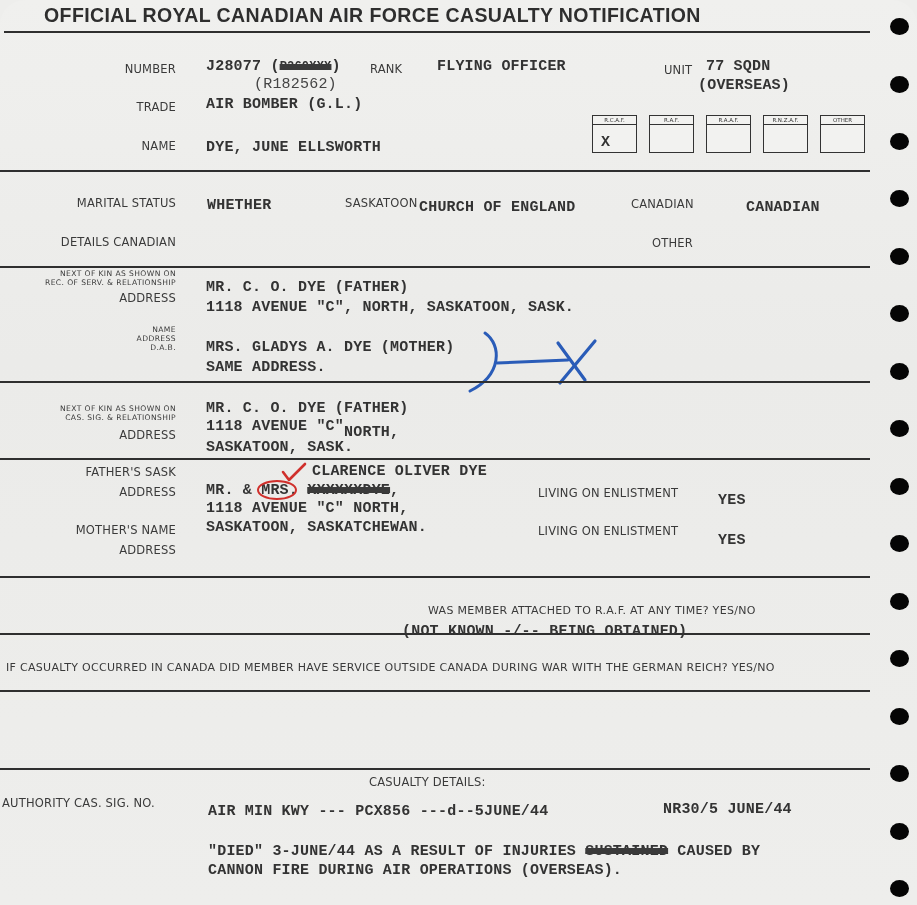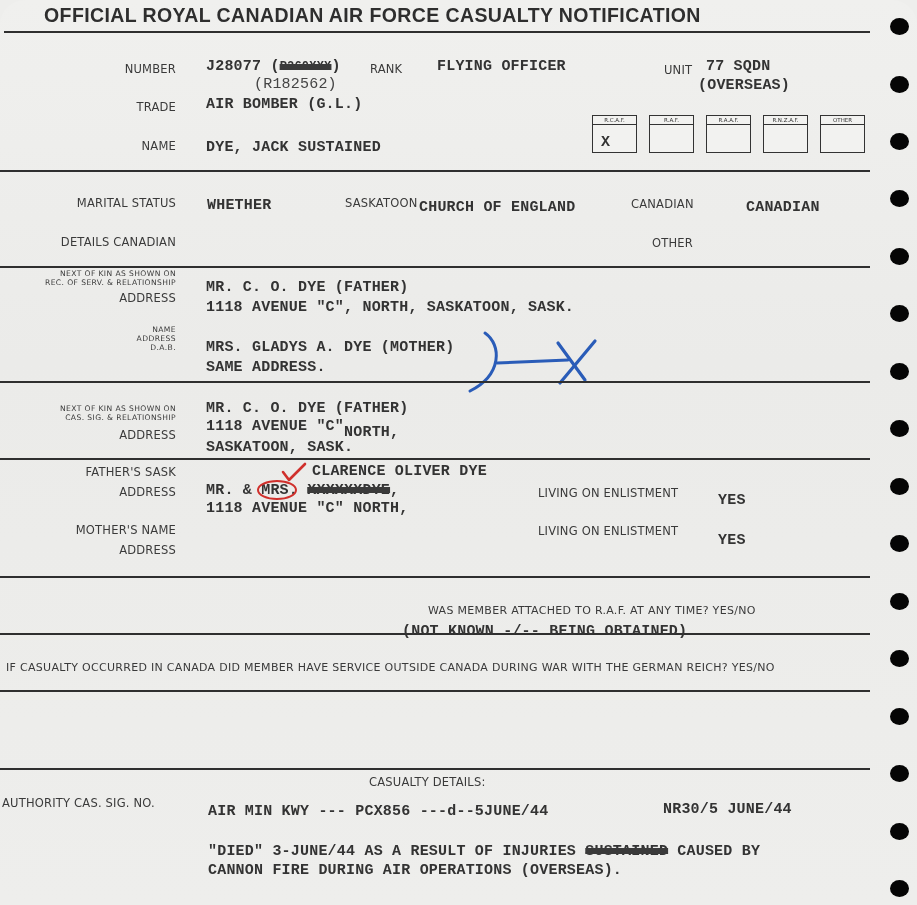--- a/index.html
+++ b/index.html
@@ -99,21 +99,21 @@
   <div class="box" style="left:763px;">
     <div class="bh">R.N.Z.A.F.</div>
     <div class="bv"></div>
   </div>
   <div class="box" style="left:820px;">
     <div class="bh">OTHER</div>
     <div class="bv"></div>
   </div>
 
   <div class="abs lbl right" style="left:60px; width:116px; top:139px;">NAME</div>
-  <div class="abs ty" style="left:206px; top:139px;">DYE, JACK SUSTAINED</div>
+  <div class="abs ty" style="left:206px; top:139px;">DYE, JUNE ELLSWORTH</div>
 
   <div class="hline" style="top:170px;"></div>
 
   <div class="abs lbl right" style="left:20px; width:156px; top:196px;">MARITAL STATUS</div>
   <div class="abs ty" style="left:207px; top:197px;">WHETHER</div>
   <div class="abs lbl" style="left:345px; top:196px;">SASKATOON</div>
   <div class="abs ty" style="left:419px; top:199px;">CHURCH OF ENGLAND</div>
   <div class="abs lbl" style="left:631px; top:197px;">CANADIAN</div>
   <div class="abs ty" style="left:746px; top:199px;">CANADIAN</div>
   <div class="abs lbl right" style="left:20px; width:156px; top:235px;">DETAILS CANADIAN</div>
@@ -162,20 +162,21 @@
   <div class="abs lbl right" style="left:20px; width:156px; top:465px;">FATHER'S SASK</div>
   <div class="abs lbl right" style="left:60px; width:116px; top:485px;">ADDRESS</div>
   <div class="abs lbl right" style="left:20px; width:156px; top:523px;">MOTHER'S NAME</div>
   <div class="abs lbl right" style="left:60px; width:116px; top:543px;">ADDRESS</div>
 
   <div class="abs ty" style="left:312px; top:463px;">CLARENCE OLIVER DYE</div>
   <div class="abs ty" style="left:206px; top:482px;">
     <span>MR. &amp; </span><span>MRS.</span><span> </span><span class="strike">XXXXXXDYE</span><span>,</span>
   </div>
   <div class="abs ty" style="left:206px; top:500px;">1118 AVENUE "C" NORTH,</div>
+  <div class="abs ty" style="left:206px; top:519px;">SASKATOON, SASKATCHEWAN.</div>
 
   <svg class="abs" style="left:255px; top:462px;" width="60" height="40">
     <ellipse cx="22" cy="28" rx="19" ry="9" stroke="#d0302c" stroke-width="2" fill="none"></ellipse>
     <path d="M28 10 L 34 18 L 50 2" stroke="#d0302c" stroke-width="2.6" fill="none" stroke-linecap="round" stroke-linejoin="round"></path>
   </svg>
 
   <div class="abs lbl" style="left:538px; top:486px;">LIVING ON ENLISTMENT</div>
   <div class="abs ty" style="left:718px; top:492px;">YES</div>
   <div class="abs lbl" style="left:538px; top:524px;">LIVING ON ENLISTMENT</div>
   <div class="abs ty" style="left:718px; top:532px;">YES</div>

